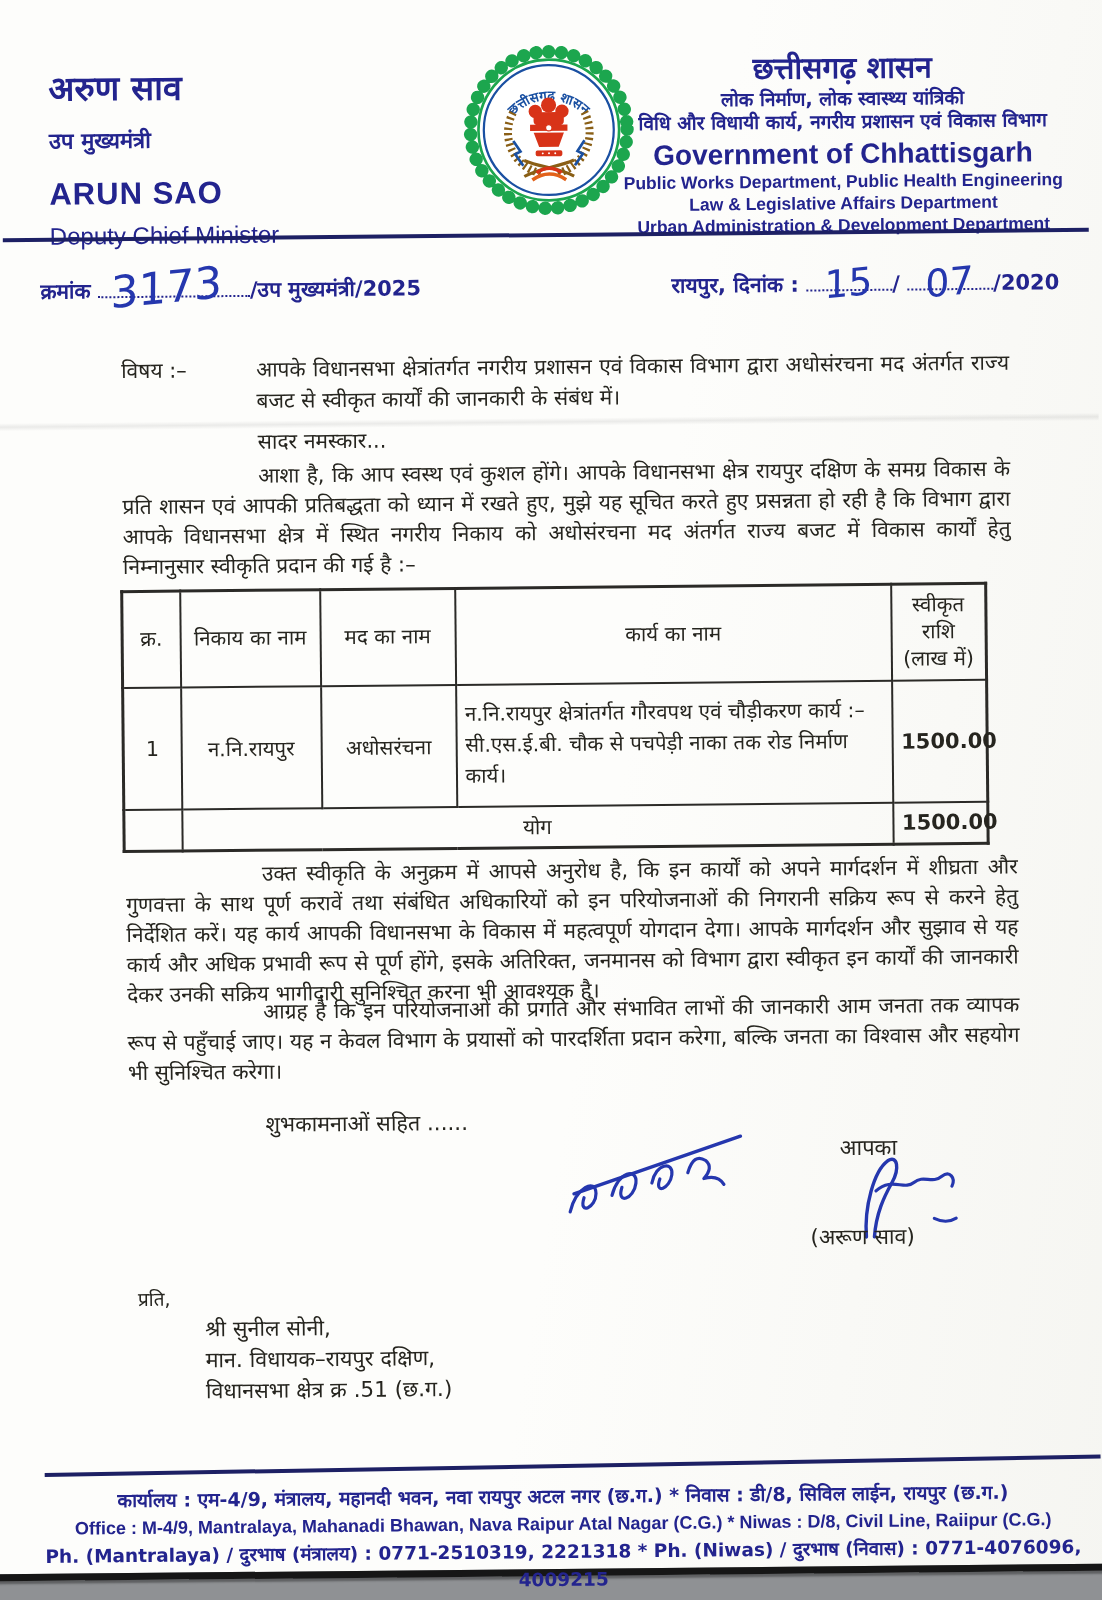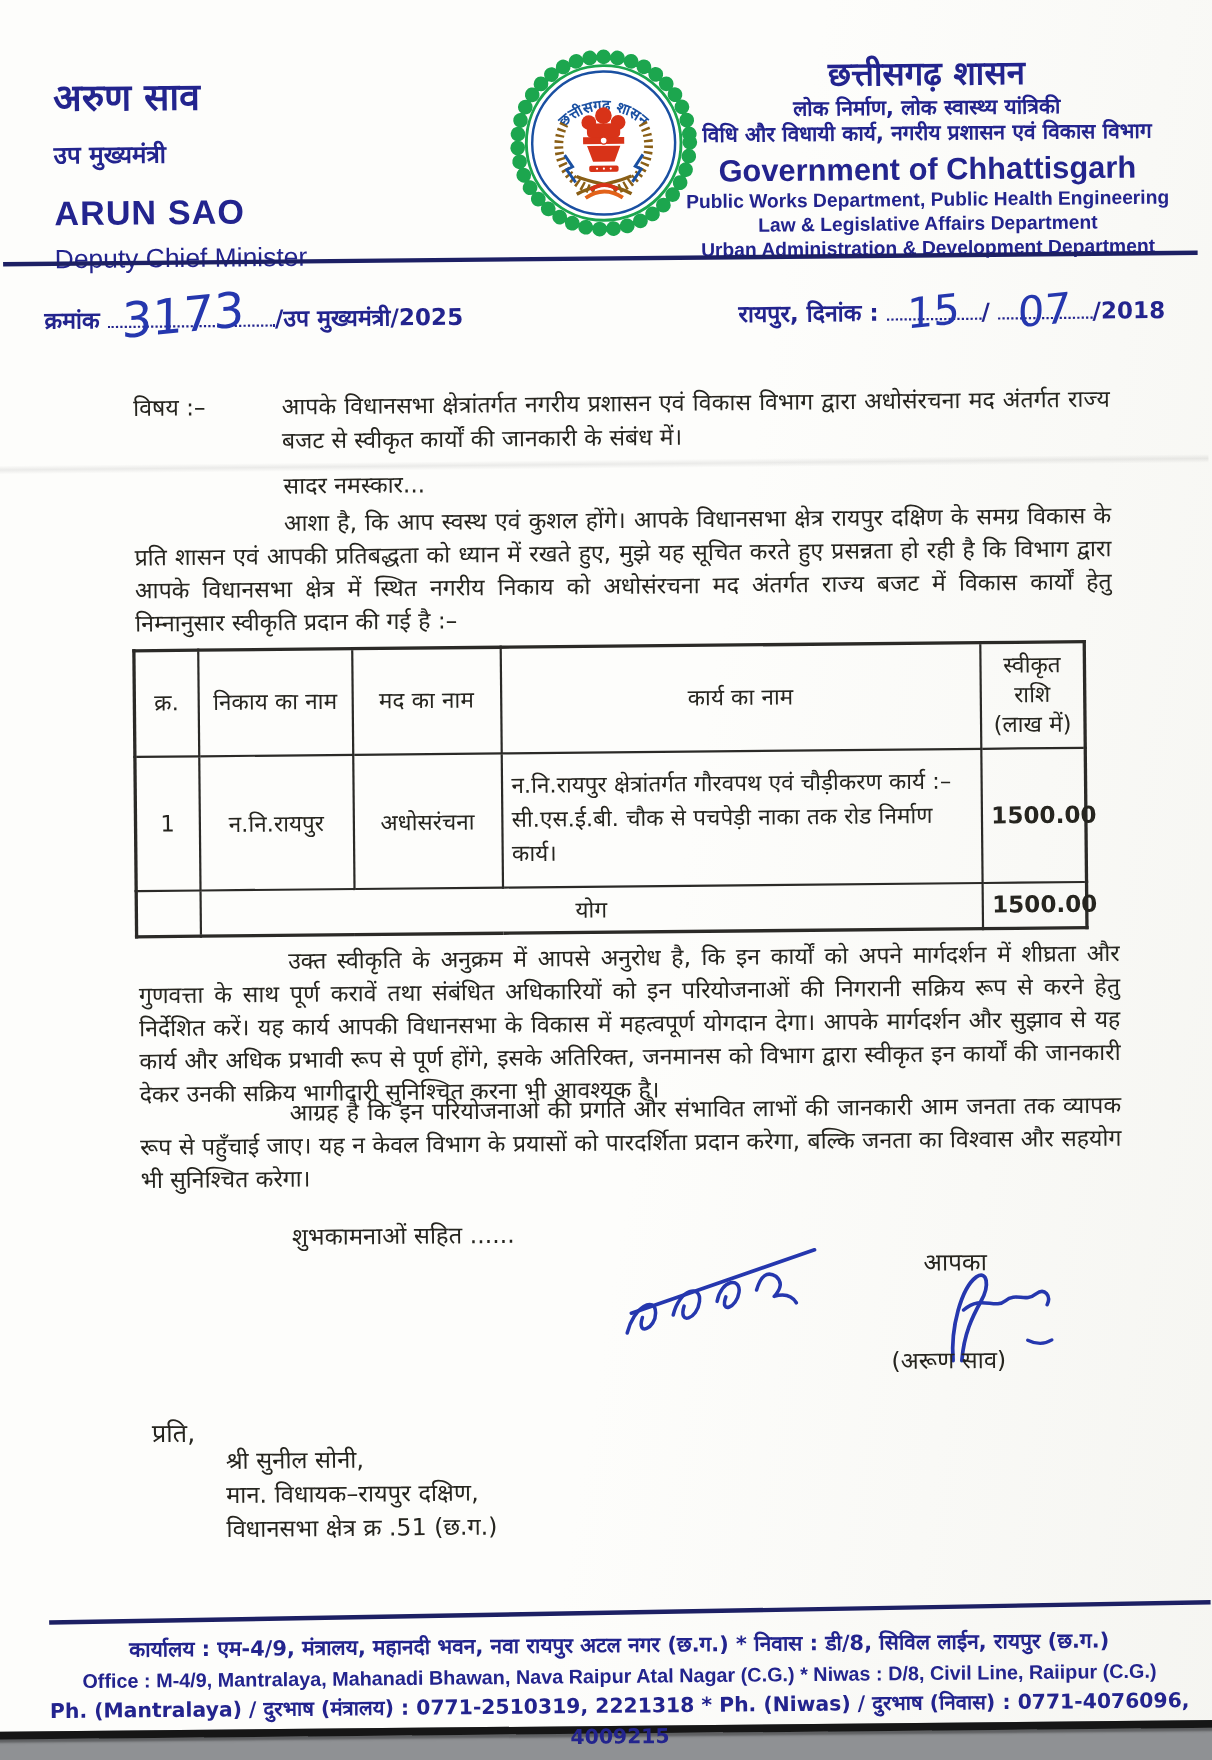--- a/index.html
+++ b/index.html
@@ -135,21 +135,21 @@
           <span class="handnum" style="font-size:44px;left:12px;top:-34px;">3173</span>
         </span><span>/उप मुख्यमंत्री/2025</span>
       </span>
       <span>
         <span>रायपुर, दिनांक :</span>
         <span class="dotline" style="width:86px;">
           <span class="handnum" style="font-size:38px;left:18px;top:-28px;">15</span>
         </span><span>/</span>
         <span class="dotline" style="width:86px;">
           <span class="handnum" style="font-size:38px;left:18px;top:-28px;">07</span>
-        </span><span>/2018</span>
+        </span><span>/2020</span>
       </span>
     </div>
 
     <div class="abs crease" style="top:418px;"></div>
 
     <div class="abs subj-wrap body-text" style="left:125px;top:352px;width:888px;">
       <div class="subj-label">विषय :–</div>
       <div class="subj-text">आपके विधानसभा क्षेत्रांतर्गत नगरीय प्रशासन एवं विकास विभाग द्वारा अधोसंरचना मद अंतर्गत राज्य बजट से स्वीकृत कार्यों की जानकारी के संबंध में।</div>
     </div>
 
@@ -208,21 +208,21 @@
     <div class="abs" style="left:844px;top:1152px;">
       <svg width="140" height="95" viewBox="0 0 140 95">
         <path class="stroke-ink" stroke-width="3.4" d="M 18,88 C 16,58 26,22 40,12 C 50,6 52,20 44,34 C 36,48 28,64 26,88"></path>
         <path class="stroke-ink" stroke-width="3.2" d="M 28,42 C 44,28 56,42 66,34 C 76,26 84,36 94,28 C 102,22 108,30 104,38"></path>
         <path class="stroke-ink" stroke-width="3" d="M 86,70 q 12,6 22,0"></path>
       </svg>
     </div>
 
     <div class="abs body-text" style="left:806px;top:1224px;font-size:21.5px;">(अरूण साव)</div>
 
-    <div class="abs body-text" style="left:133px;top:1282px;font-size:23px;">प्रति,</div>
+    <div class="abs body-text" style="left:133px;top:1282px;font-size:19px;">प्रति,</div>
     <div class="abs body-text" style="left:200px;top:1310px;font-size:21.5px;line-height:31px;">
       <div>श्री सुनील सोनी,</div>
       <div>मान. विधायक–रायपुर दक्षिण,</div>
       <div>विधानसभा क्षेत्र क्र .51 (छ.ग.)</div>
     </div>
 
     <div class="abs f-rule" style="left:38px;right:8px;top:1464px;"></div>
     <div class="abs footer" style="left:30px;right:20px;top:1482px;">
       <div class="f1">कार्यालय : एम-4/9, मंत्रालय, महानदी भवन, नवा रायपुर अटल नगर (छ.ग.)   *   निवास : डी/8, सिविल लाईन, रायपुर (छ.ग.)</div>
       <div class="f2">Office : M-4/9, Mantralaya, Mahanadi Bhawan, Nava Raipur Atal Nagar (C.G.)  *  Niwas : D/8, Civil Line, Raiipur (C.G.)</div>

